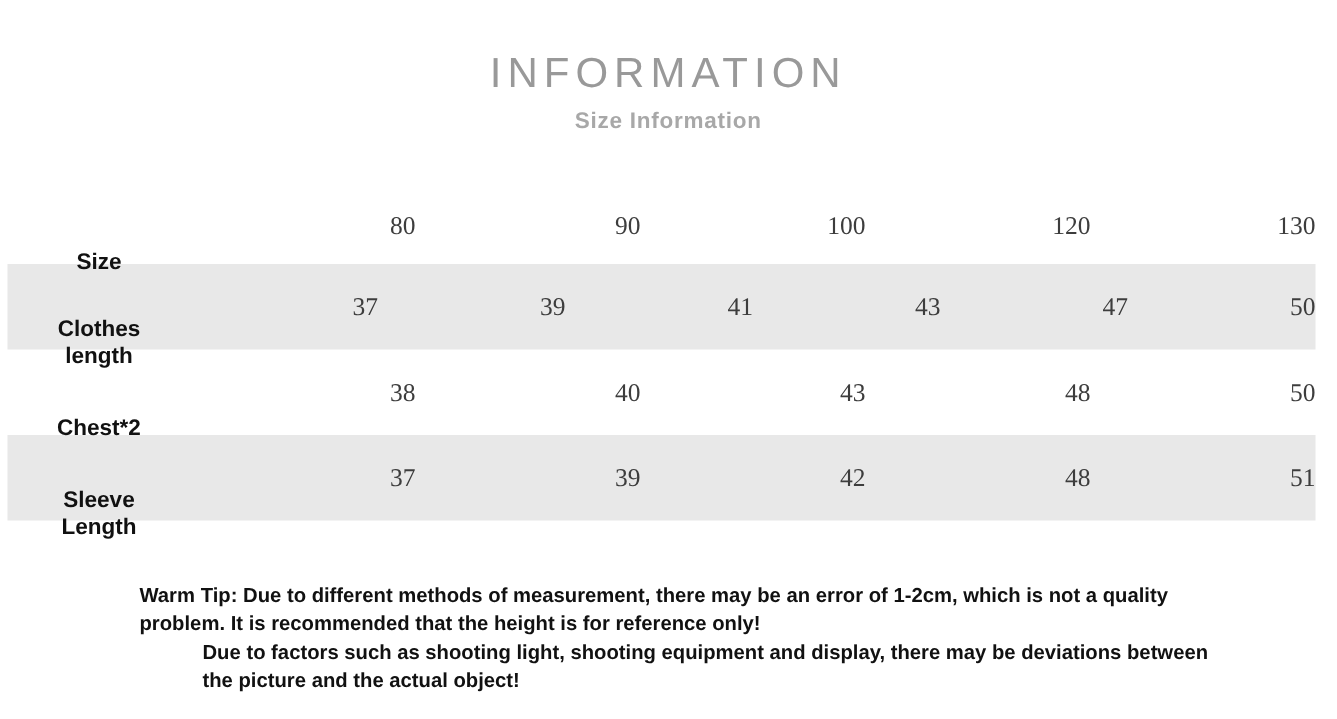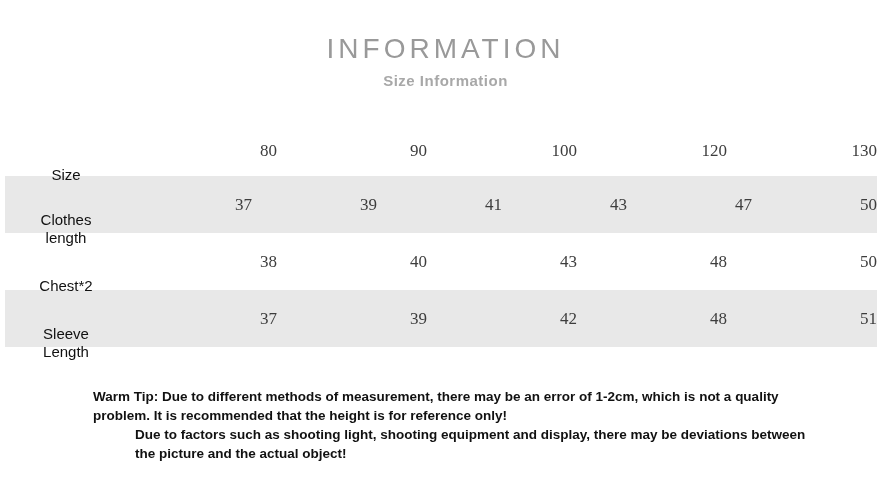--- a/index.html
+++ b/index.html
@@ -46,21 +46,21 @@
     display: flex;
     align-items: center;
   }
   .trow.header-row { height: 50px; }
   .trow.body-row { height: 57px; }
   .trow.shaded { background: #e8e8e8; }
   .label-cell {
     width: 122px;
     text-align: center;
     font-size: 15px;
-    font-weight: normal;
+    font-weight: bold;
     color: #111111;
     line-height: 18px;
     white-space: pre-line;
     margin-top: 48px;
   }
   .value-cell {
     flex: 1;
     text-align: right;
     font-family: Liberation Serif, serif;
     font-size: 17px;

